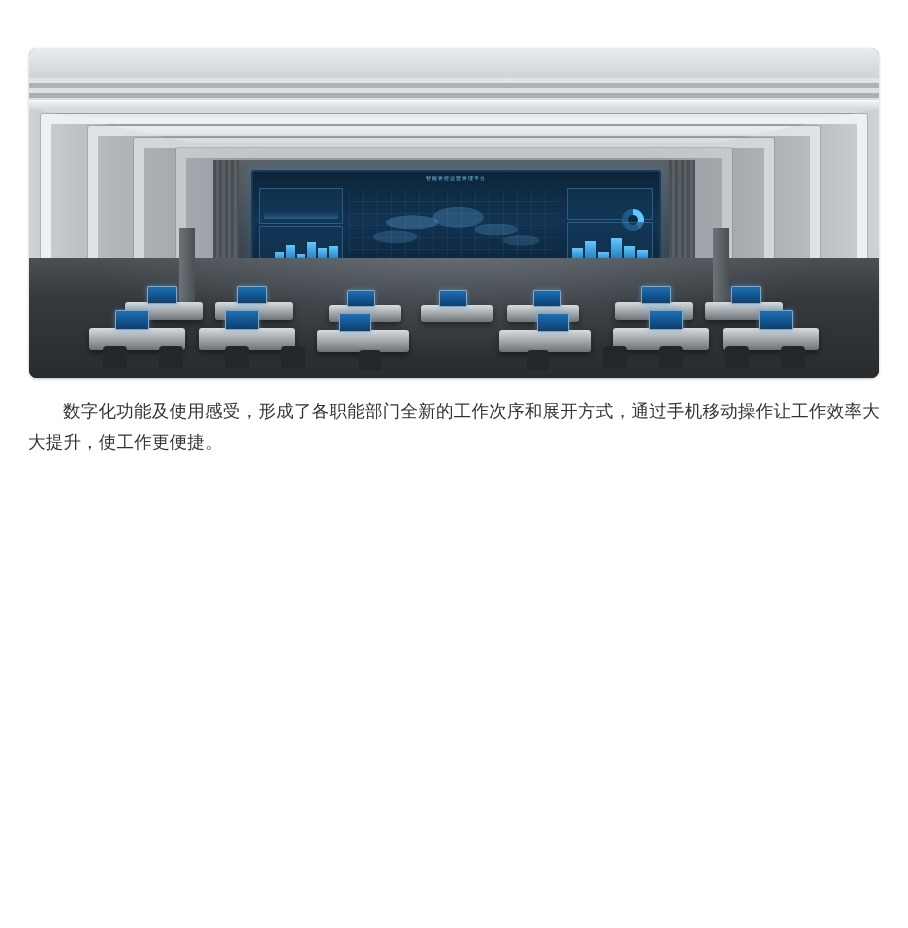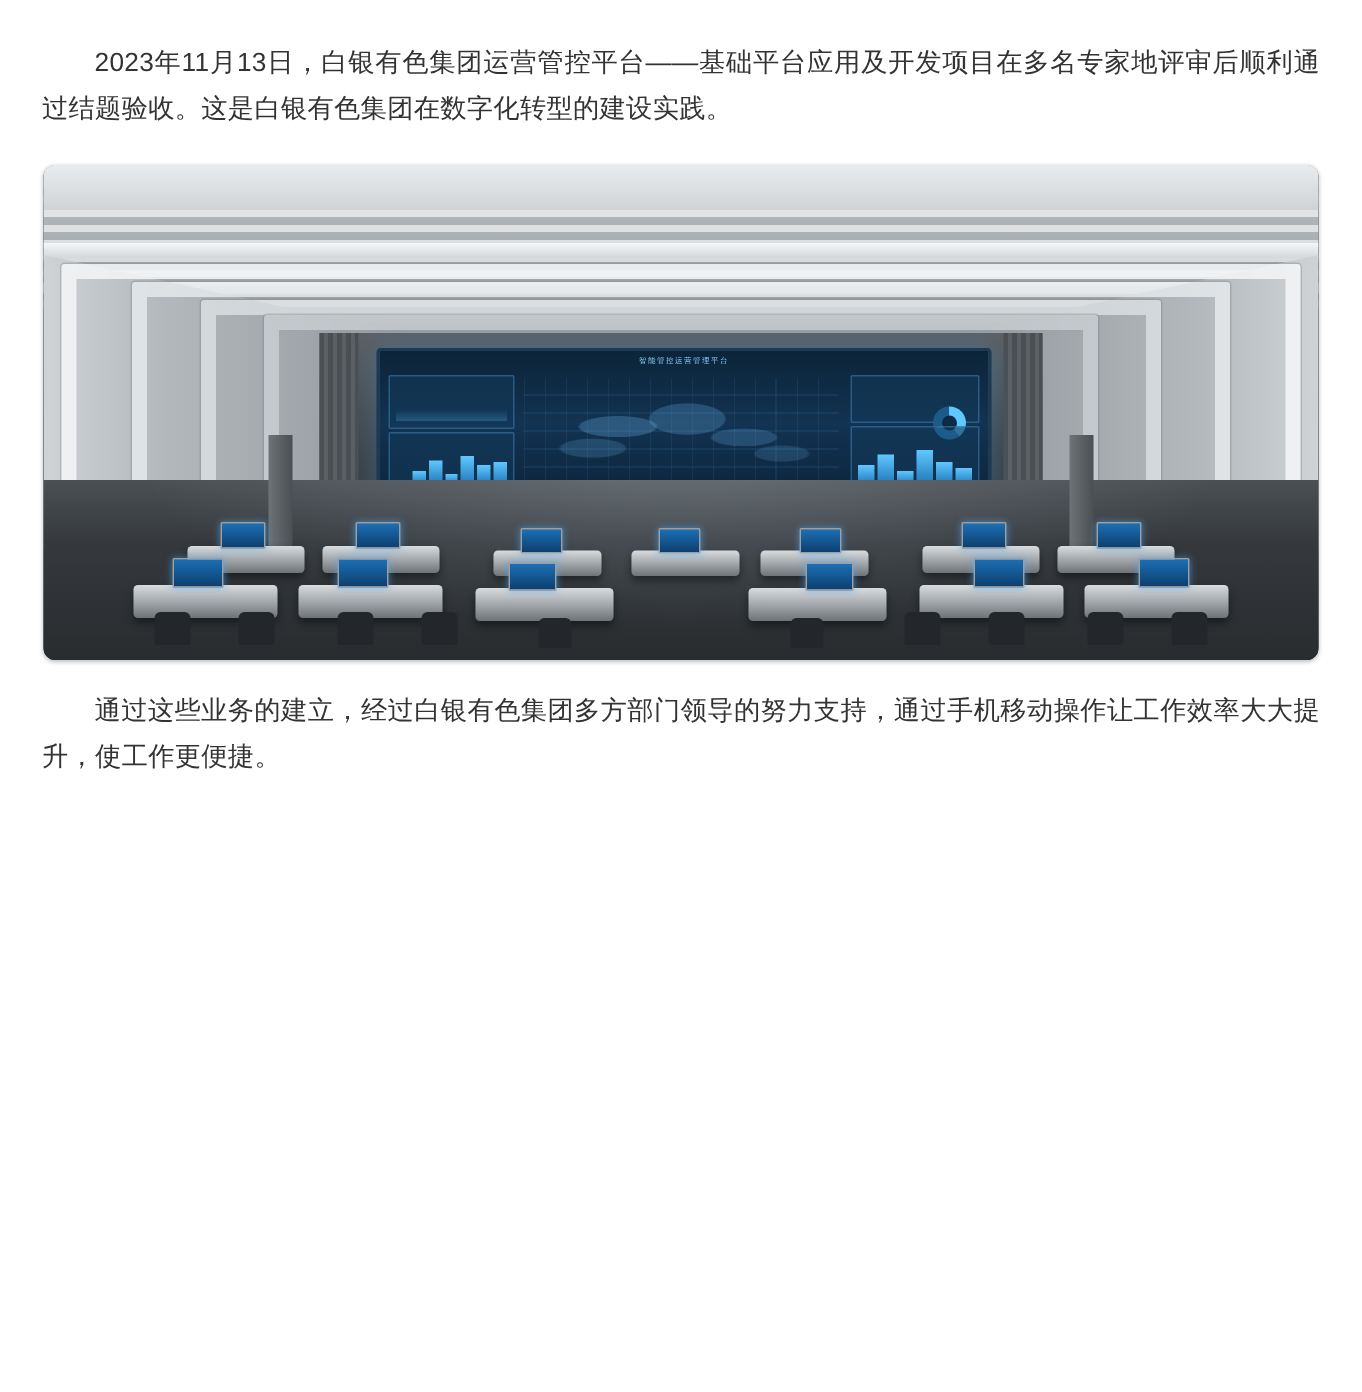--- a/index.html
+++ b/index.html
@@ -228,21 +228,20 @@
     background: linear-gradient(90deg,#6d7377,#4a4f53);
   }
 
   
 </style>
 </head>
 <body>
 
 <div class="page">
 
-  <p class="para">2023年11月13日，白银有色集团运营管控平台——基础平台应用及开发项目在多名专家地评审后顺利通过结题验收。这是白银有色集团在数字化转型的建设实践。</p>
 
   <div class="figure-wrap">
     <div class="figure">
       <div class="room">
         <div class="ceil"></div>
         <div class="ceil-band b1"></div>
         <div class="ceil-band b2"></div>
         <div class="ceil-band b3"></div>
 
         <div class="wall-l"></div>
@@ -329,15 +328,15 @@
         <div class="chair" style="left:330px; bottom:8px;  width:22px; height:20px;"></div>
         <div class="chair" style="right:330px; bottom:8px; width:22px; height:20px;"></div>
         <div class="chair" style="right:252px; bottom:10px; width:24px; height:22px;"></div>
         <div class="chair" style="right:196px; bottom:10px; width:24px; height:22px;"></div>
         <div class="chair" style="right:130px; bottom:10px; width:24px; height:22px;"></div>
         <div class="chair" style="right:74px;  bottom:10px; width:24px; height:22px;"></div>
       </div>
     </div>
   </div>
 
-  <p class="para">通过这些业务的建立，经过白银有色集团多方部门领导的努力支持，通过手机移动操作让工作效率大大提升，使工作更便捷。</p>
+  <p class="para">数字化功能及使用感受，形成了各职能部门全新的工作次序和展开方式，通过手机移动操作让工作效率大大提升，使工作更便捷。</p>
 
 </div>
 
 </body></html>

